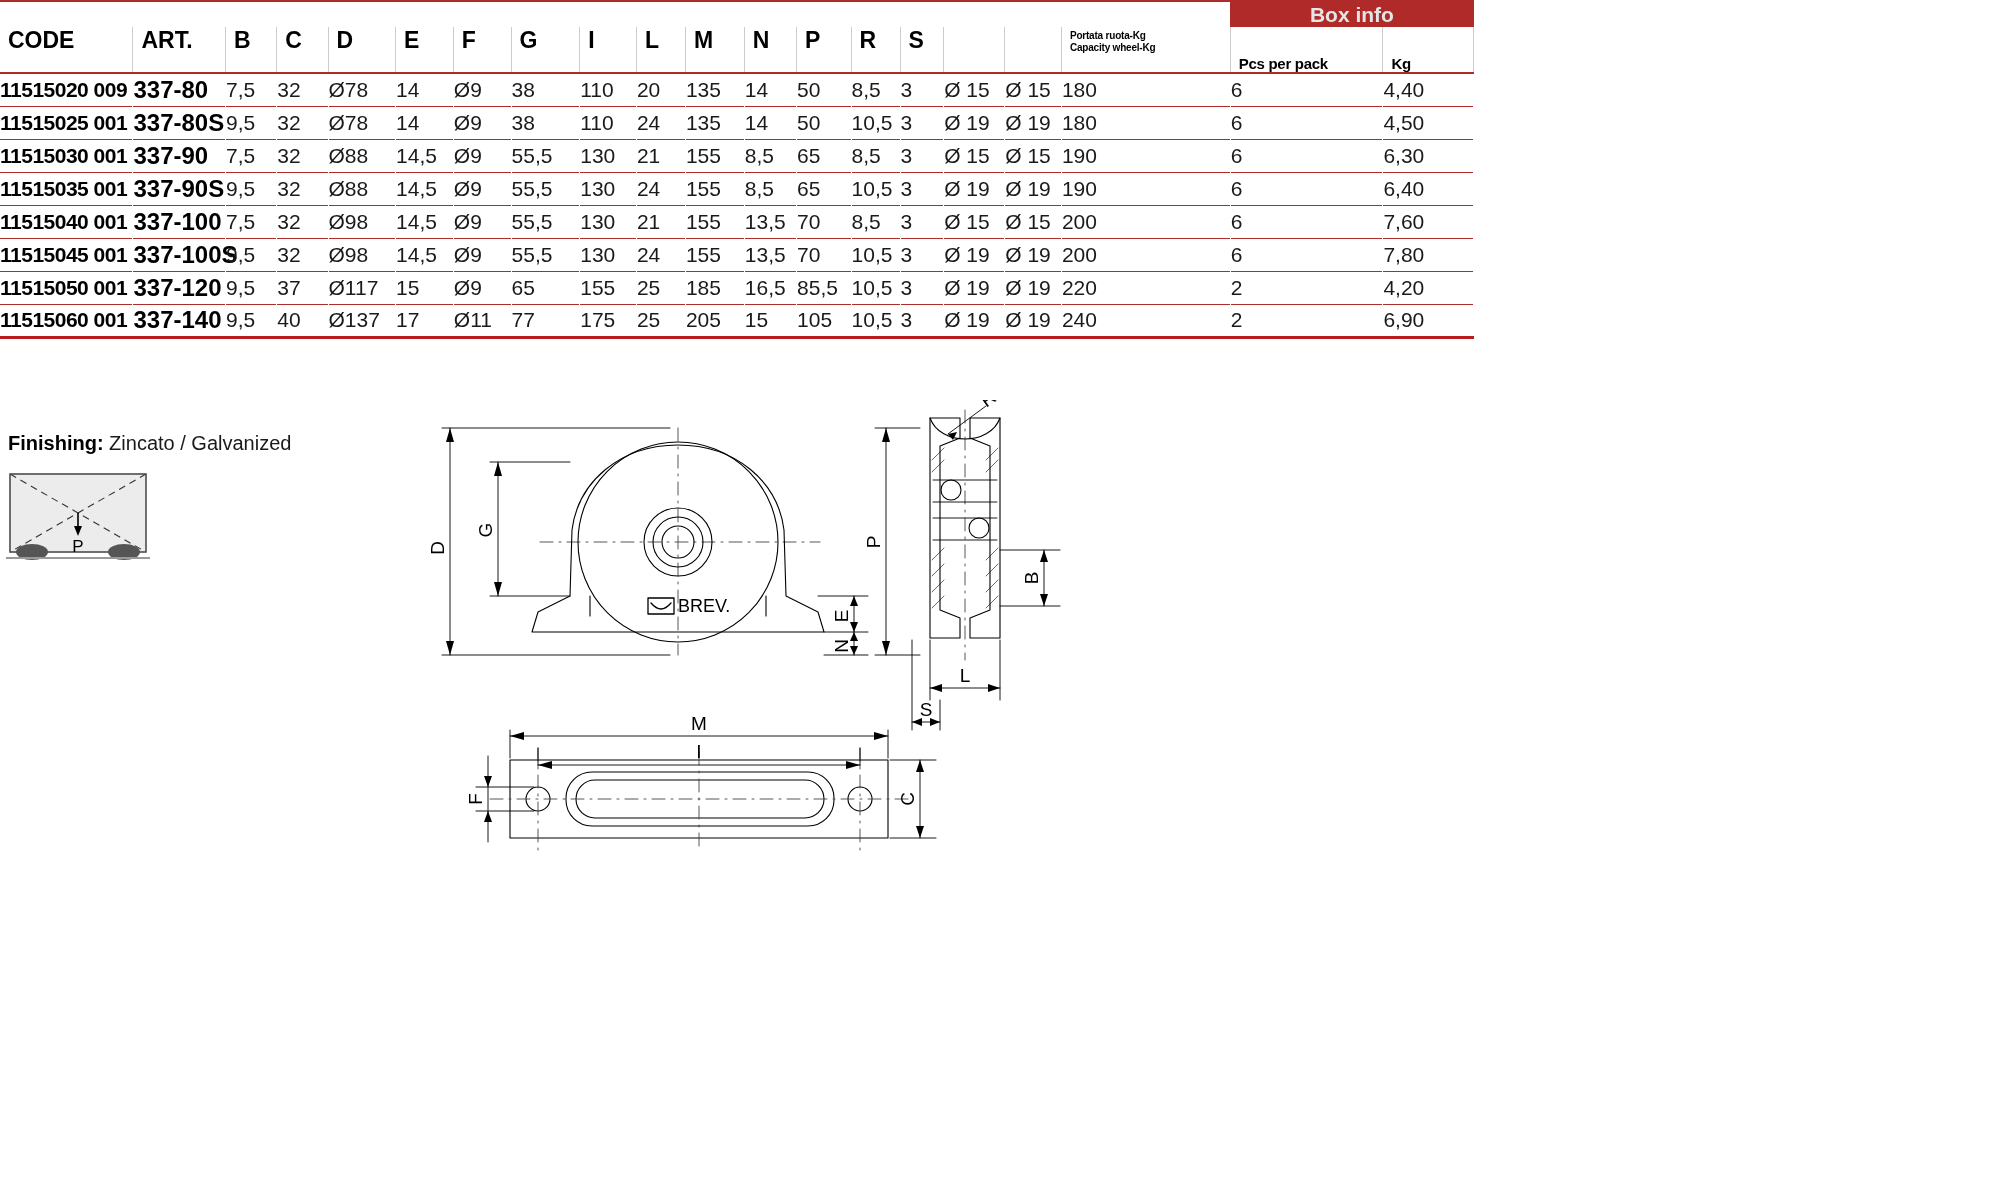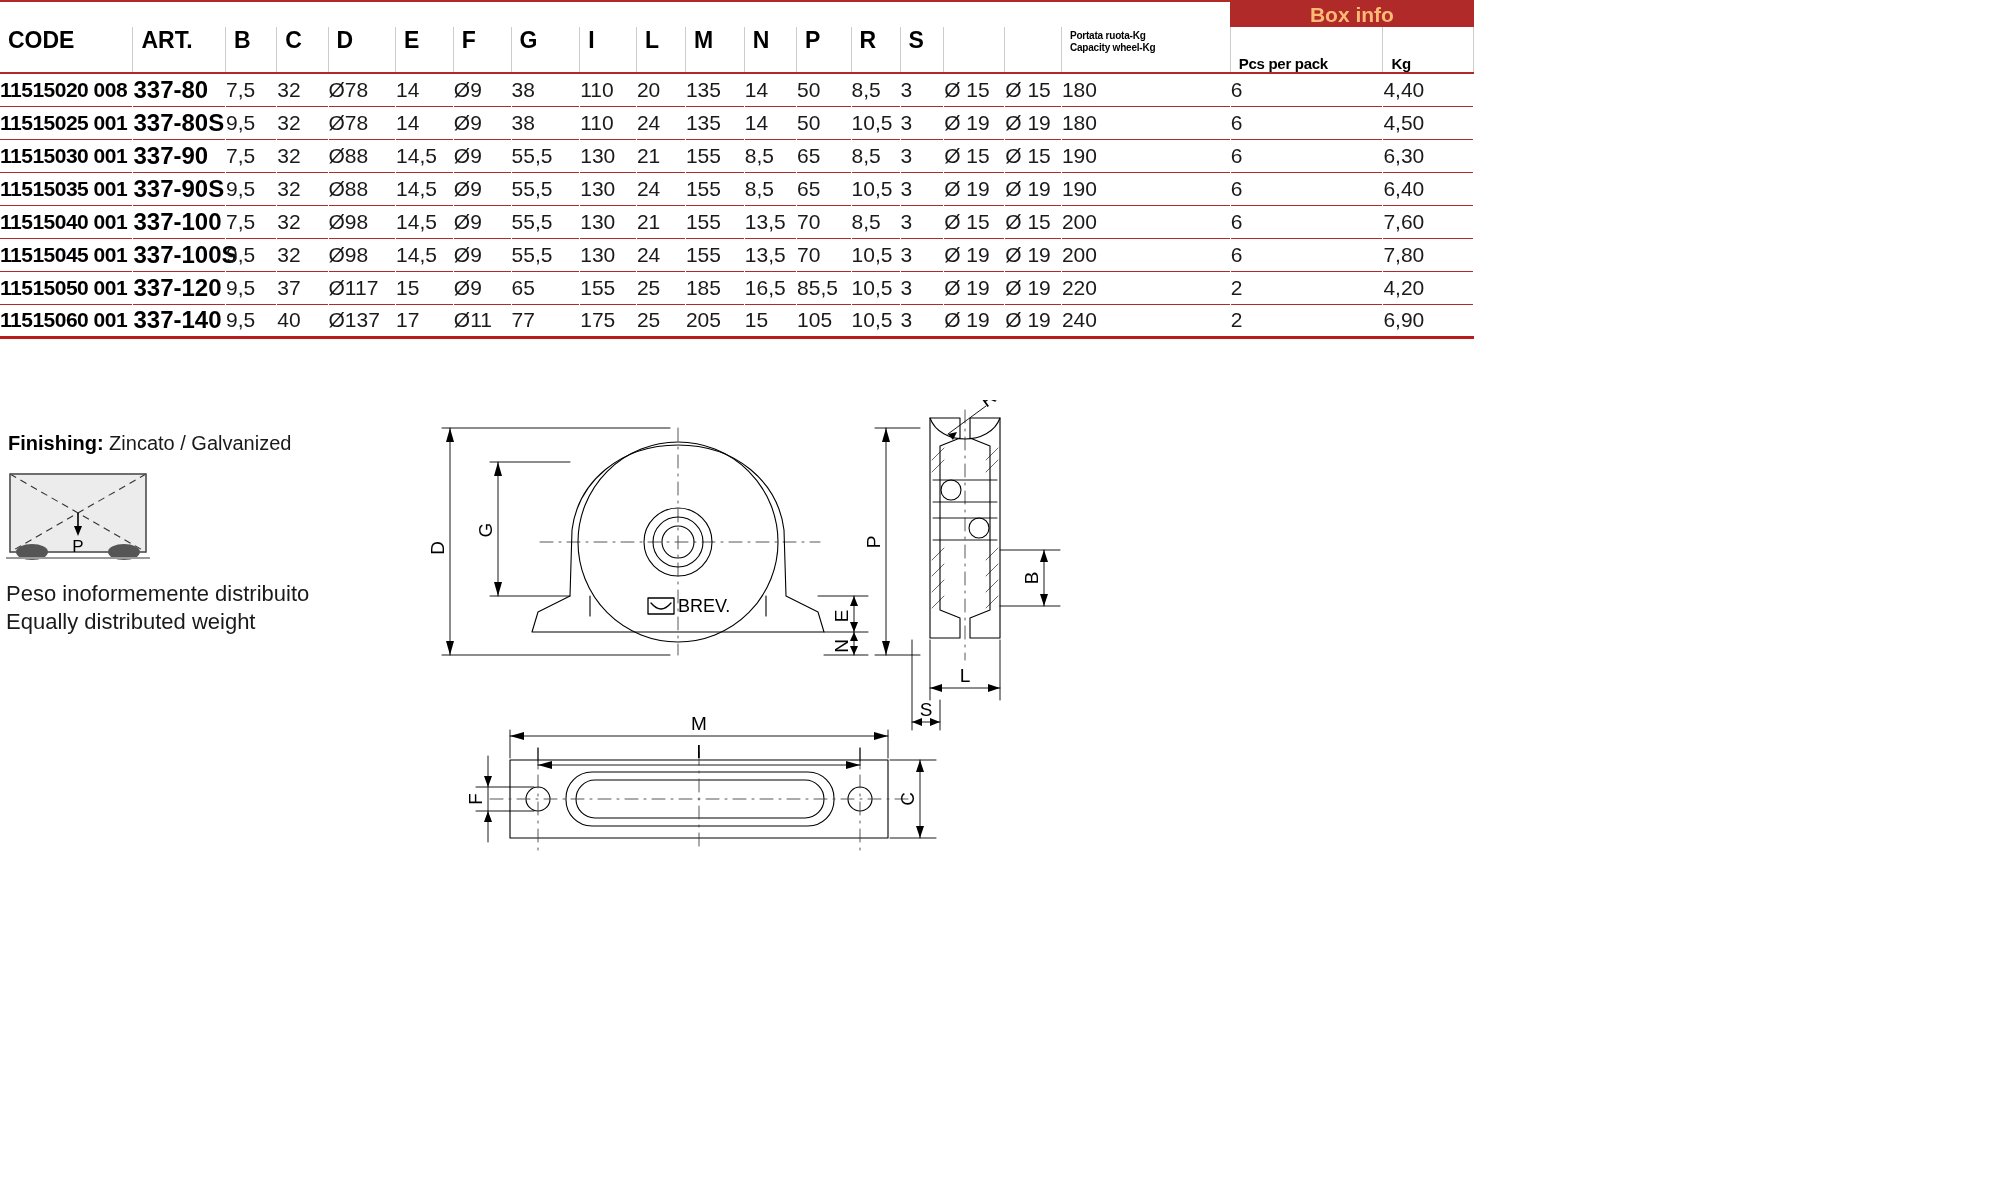--- a/index.html
+++ b/index.html
@@ -51,21 +51,21 @@
     letter-spacing: -0.2px;
   }
   thead tr.hdr-main th.smallhdr {
     font-size: 15px;
     font-weight: bold;
     padding-top: 28px;
     letter-spacing: -0.3px;
   }
   th.boxinfo-banner {
     background: #B02A2A;
-    color: #fdba74;
+    color: #e5e5e5;
     font-size: 21px;
     font-weight: bold;
     text-align: center;
     height: 26px;
     border-top: 2px solid #B02A2A;
     border-bottom: none;
     padding: 0;
     vertical-align: middle;
   }
   th.blank-banner {
@@ -194,21 +194,21 @@
           <th class="dual">
             <div>Portata ruota-Kg</div>
             <div>Capacity wheel-Kg</div>
           </th>
           <th class="smallhdr">Pcs per pack</th>
           <th class="smallhdr">Kg</th>
         </tr>
       </thead>
       <tbody id="table-body">
           <tr>
-            <td class="code">11515020 008</td>
+            <td class="code">11515020 009</td>
             <td class="art">337-80</td>
             <td>7,5</td>
             <td>32</td>
             <td>Ø78</td>
             <td>14</td>
             <td>Ø9</td>
             <td>38</td>
             <td>110</td>
             <td>20</td>
             <td>135</td>
@@ -391,24 +391,20 @@
       <line x1="6" y1="4" x2="142" y2="82" stroke="#333" stroke-width="1.1" stroke-dasharray="7,5"></line>
       <line x1="142" y1="4" x2="6" y2="82" stroke="#333" stroke-width="1.1" stroke-dasharray="7,5"></line>
       <line x1="74" y1="43" x2="74" y2="60" stroke="#000" stroke-width="1.6"></line>
       <polygon points="74,66 70,56 78,56" fill="#000"></polygon>
       <ellipse cx="28" cy="82" rx="16" ry="8" fill="#555"></ellipse>
       <ellipse cx="120" cy="82" rx="16" ry="8" fill="#555"></ellipse>
       <rect x="6" y="4" width="136" height="78" fill="none" stroke="#555" stroke-width="1.2"></rect>
       <line x1="2" y1="88" x2="146" y2="88" stroke="#999" stroke-width="2"></line>
       <text x="74" y="82" font-family="Liberation Sans, sans-serif" font-size="17" text-anchor="middle" fill="#000">P</text>
     </svg>
-  </div>
-  <div id="weight-caption">
-    <div>Peso inoformemente distribuito</div>
-    <div>Equally distributed weight</div>
   </div>
 
   <div id="drawing">
     <svg width="700" height="480" viewBox="0 0 700 480">
       <g fill="none" stroke="#000" stroke-width="1.1" stroke-linecap="round" stroke-linejoin="round">
 
         <g>
 
           <line x1="258" y1="28" x2="258" y2="255" stroke="#444" stroke-width="0.9" stroke-dasharray="13,6,2,6"></line>
 

